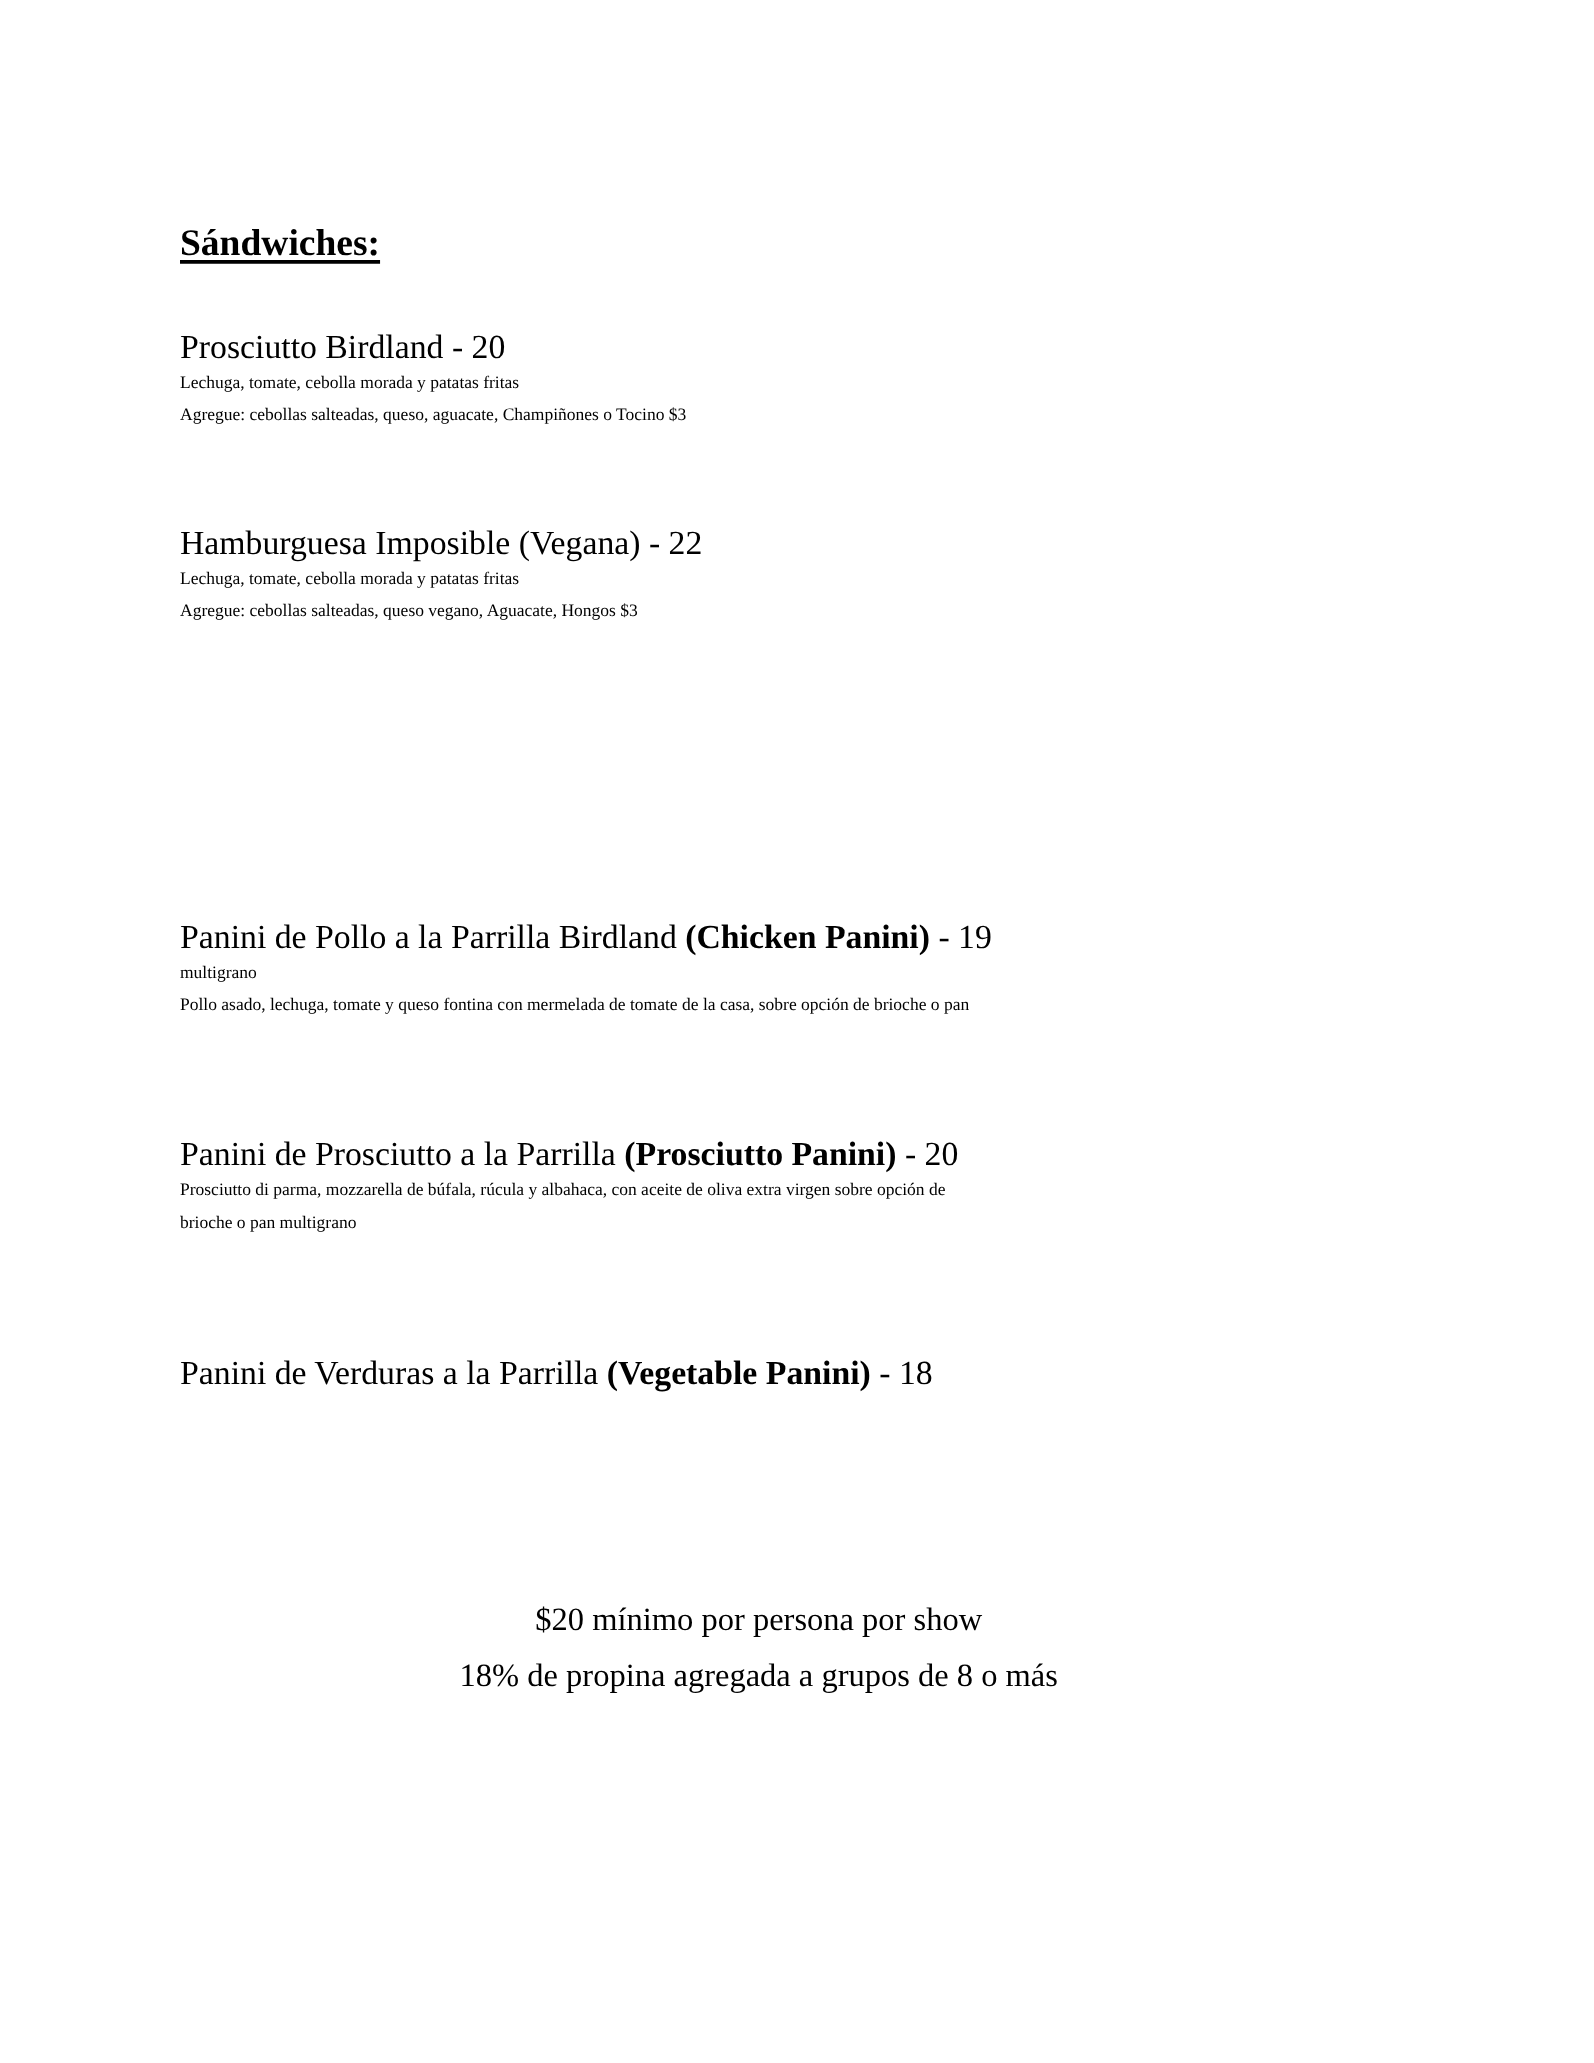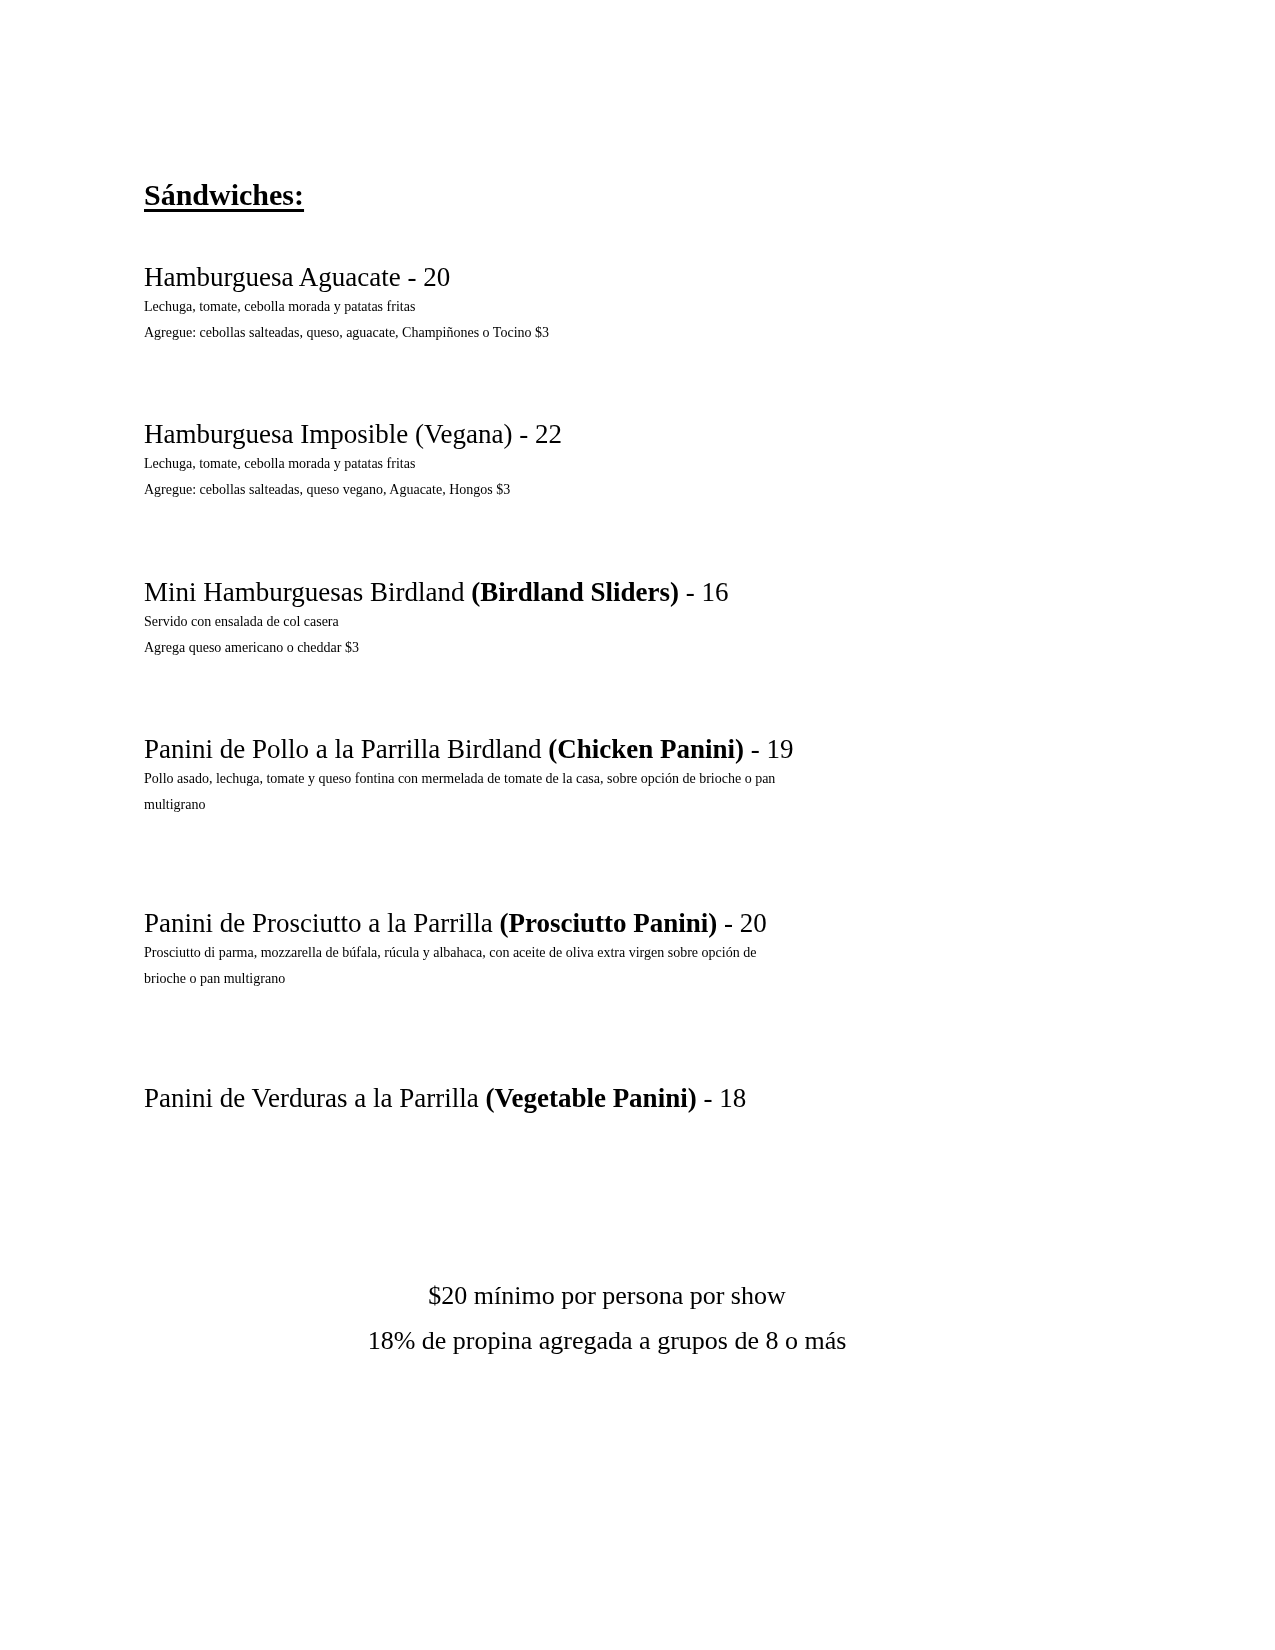--- a/index.html
+++ b/index.html
@@ -65,41 +65,36 @@
   #item-5 { top: 1081px; }
 </style>
 </head>
 <body>
 
 <div class="page">
 
   <h1 class="section-title" id="sec-title">Sándwiches:</h1>
 
   <div class="menu-item" id="item-0">
-    <div class="item-title"><span>Hamburguesa Aguacate</span> <span class="bold-part"></span><span> - 20</span></div>
+    <div class="item-title"><span>Prosciutto Birdland</span> <span class="bold-part"></span><span> - 20</span></div>
     <div class="item-desc">Lechuga, tomate, cebolla morada y patatas fritas</div>
     <div class="item-desc">Agregue: cebollas salteadas, queso, aguacate, Champiñones o Tocino $3</div>
   </div>
 
   <div class="menu-item" id="item-1">
     <div class="item-title"><span>Hamburguesa Imposible (Vegana)</span> <span class="bold-part"></span><span> - 22</span></div>
     <div class="item-desc">Lechuga, tomate, cebolla morada y patatas fritas</div>
     <div class="item-desc">Agregue: cebollas salteadas, queso vegano, Aguacate, Hongos $3</div>
   </div>
 
-  <div class="menu-item" id="item-2">
-    <div class="item-title"><span>Mini Hamburguesas Birdland</span> <span class="bold-part">(Birdland Sliders)</span><span> - 16</span></div>
-    <div class="item-desc">Servido con ensalada de col casera</div>
-    <div class="item-desc">Agrega queso americano o cheddar $3</div>
-  </div>
 
   <div class="menu-item" id="item-3">
     <div class="item-title"><span>Panini de Pollo a la Parrilla Birdland</span> <span class="bold-part">(Chicken Panini)</span><span> - 19</span></div>
+    <div class="item-desc">multigrano</div>
     <div class="item-desc">Pollo asado, lechuga, tomate y queso fontina con mermelada de tomate de la casa, sobre opción de brioche o pan</div>
-    <div class="item-desc">multigrano</div>
   </div>
 
   <div class="menu-item" id="item-4">
     <div class="item-title"><span>Panini de Prosciutto a la Parrilla</span> <span class="bold-part">(Prosciutto Panini)</span><span> - 20</span></div>
     <div class="item-desc">Prosciutto di parma, mozzarella de búfala, rúcula y albahaca, con aceite de oliva extra virgen sobre opción de</div>
     <div class="item-desc">brioche o pan multigrano</div>
   </div>
 
   <div class="menu-item" id="item-5">
     <div class="item-title"><span>Panini de Verduras a la Parrilla</span> <span class="bold-part">(Vegetable Panini)</span><span> - 18</span></div>

